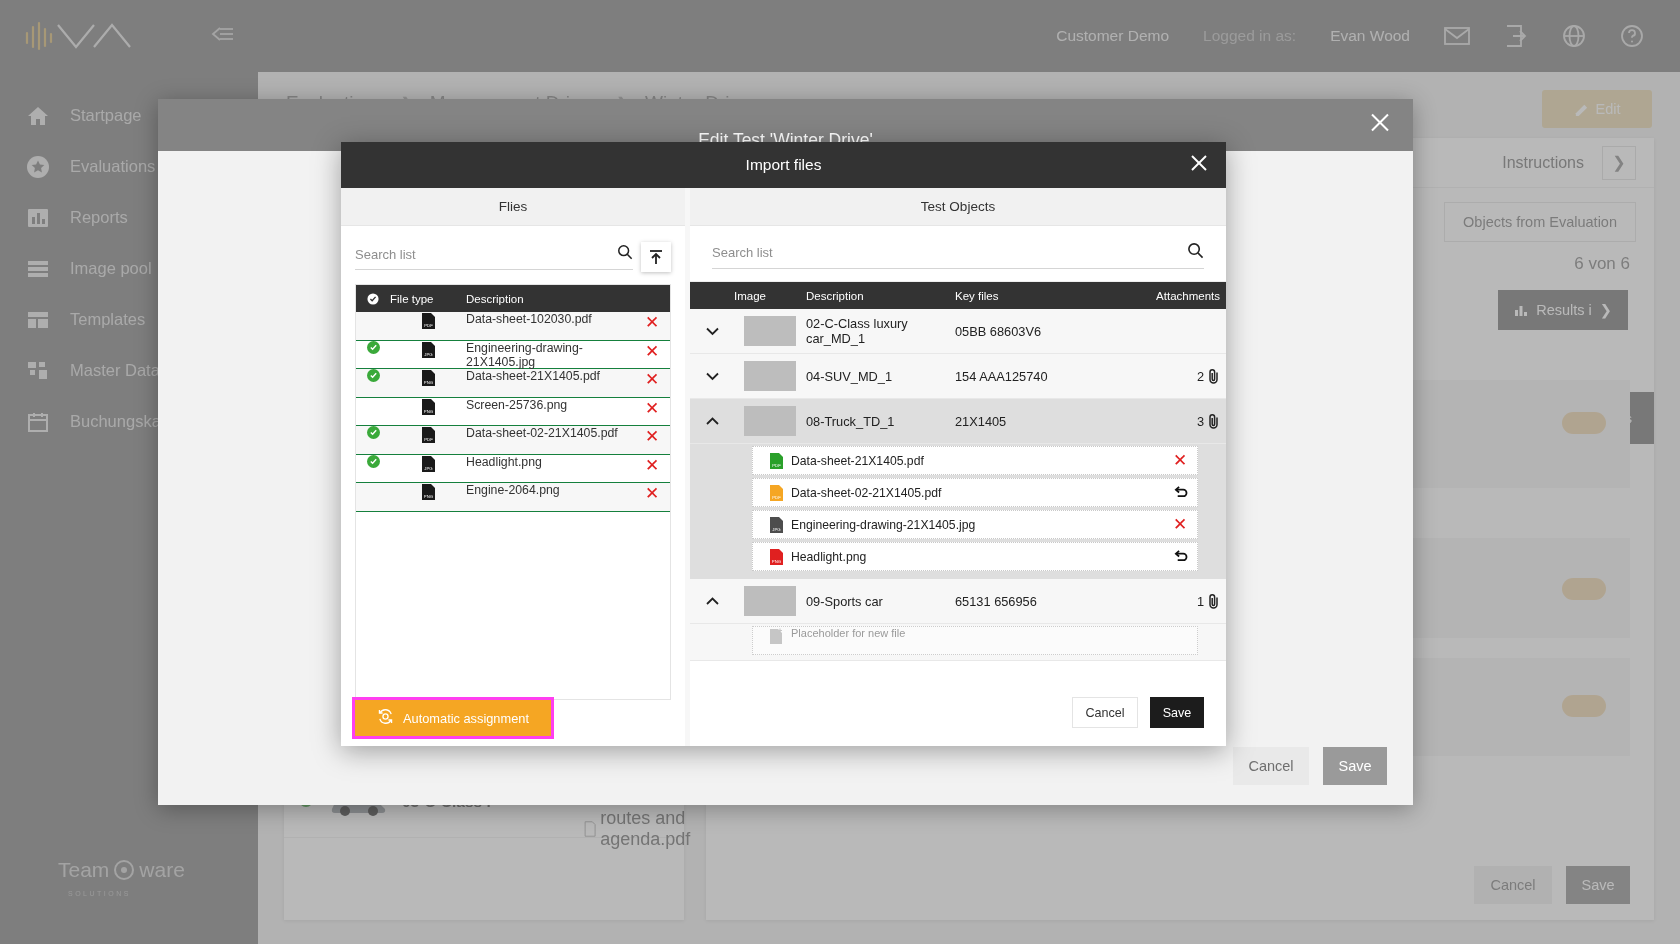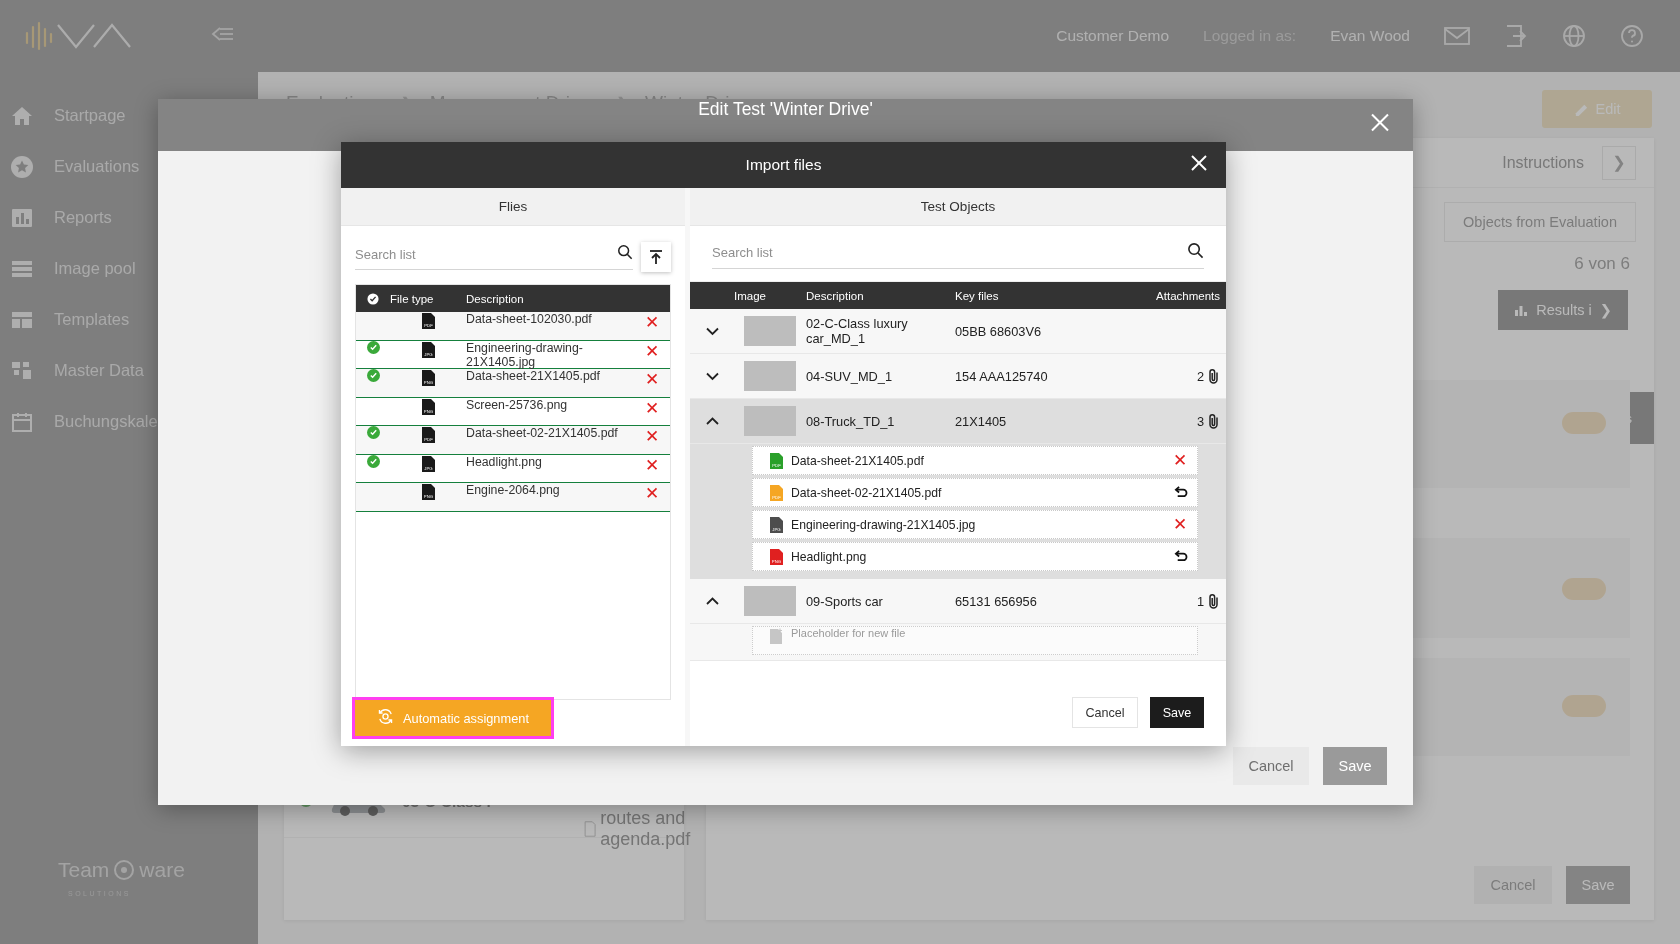--- a/index.html
+++ b/index.html
@@ -15,21 +15,21 @@
   .sidebar {
     position: absolute; left: 0; top: 0; width: 258px; height: 944px;
     background: #7d7d7d; color: #e8e8e8;
   }
   .logo-row { height: 72px; display: flex; align-items: center; padding: 0 22px; }
   .logo-mark { display: flex; align-items: flex-end; gap: 2px; height: 34px; }
   .collapse-icon { margin-left: auto; opacity: .85; }
   .nav { margin-top: 18px; }
   .nav-item {
     display: flex; align-items: center; gap: 20px;
-    height: 51px; padding: 0 10px; font-size: 16.5px; color: #dcdcdc;
+    height: 51px; padding: 0 26px; font-size: 16.5px; color: #dcdcdc;
   }
   .nav-ico { width: 24px; height: 24px; display: block; flex: none; }
   .teamware {
     position: absolute; left: 58px; bottom: 62px; color: #cfcfcf;
     font-size: 21px; display: flex; align-items: center; gap: 4px;
   }
   .tw-sub { position: absolute; left: 68px; bottom: 47px; font-size: 7px; letter-spacing: 2.5px; color: #b9b9b9; }
 
   .topbar {
     position: absolute; left: 258px; top: 0; right: 0; height: 72px;
@@ -92,21 +92,21 @@
 
   .scrim { position: absolute; inset: 0; background: rgba(128,128,128,.55); }
 
   
   .modal-outer {
     position: absolute; left: 158px; top: 99px; width: 1255px; height: 706px;
     background: #f2f2f2; box-shadow: 0 4px 22px rgba(0,0,0,.3);
   }
   .mo-head {
     height: 52px; background: #848484; color: #fff;
-    display: flex; align-items: flex-start; justify-content: center;
+    display: flex; align-items: flex-end; justify-content: center;
     font-size: 17.5px; position: relative;
   }
   .mo-close { position: absolute; right: 22px; top: 50%; transform: translateY(-50%); cursor:pointer; }
   .mo-footer { position:absolute; right: 26px; bottom: 20px; display:flex; gap:14px; }
   .mo-cancel { width: 76px; height: 38px; background:#e9e9e9; color:#6f6f6f; display:flex;align-items:center;justify-content:center;font-size:14.5px;}
   .mo-save { width: 64px; height: 38px; background:#9a9a9a; color:#fff; display:flex;align-items:center;justify-content:center;font-size:14.5px;}
 
   
   .modal-inner {
     position: absolute; left: 341px; top: 142px; width: 885px; height: 604px;

